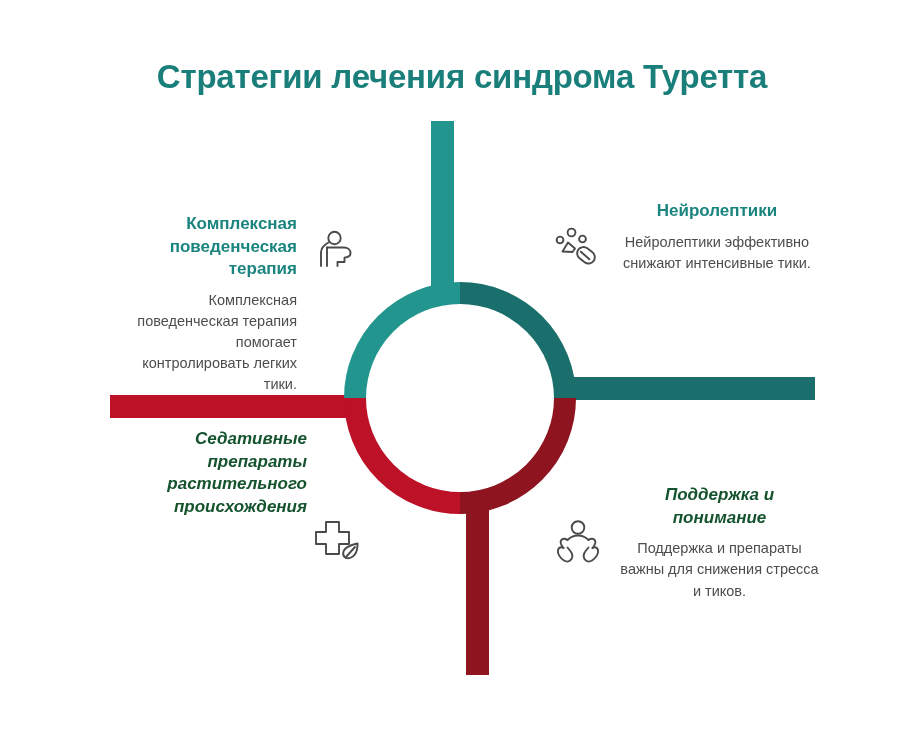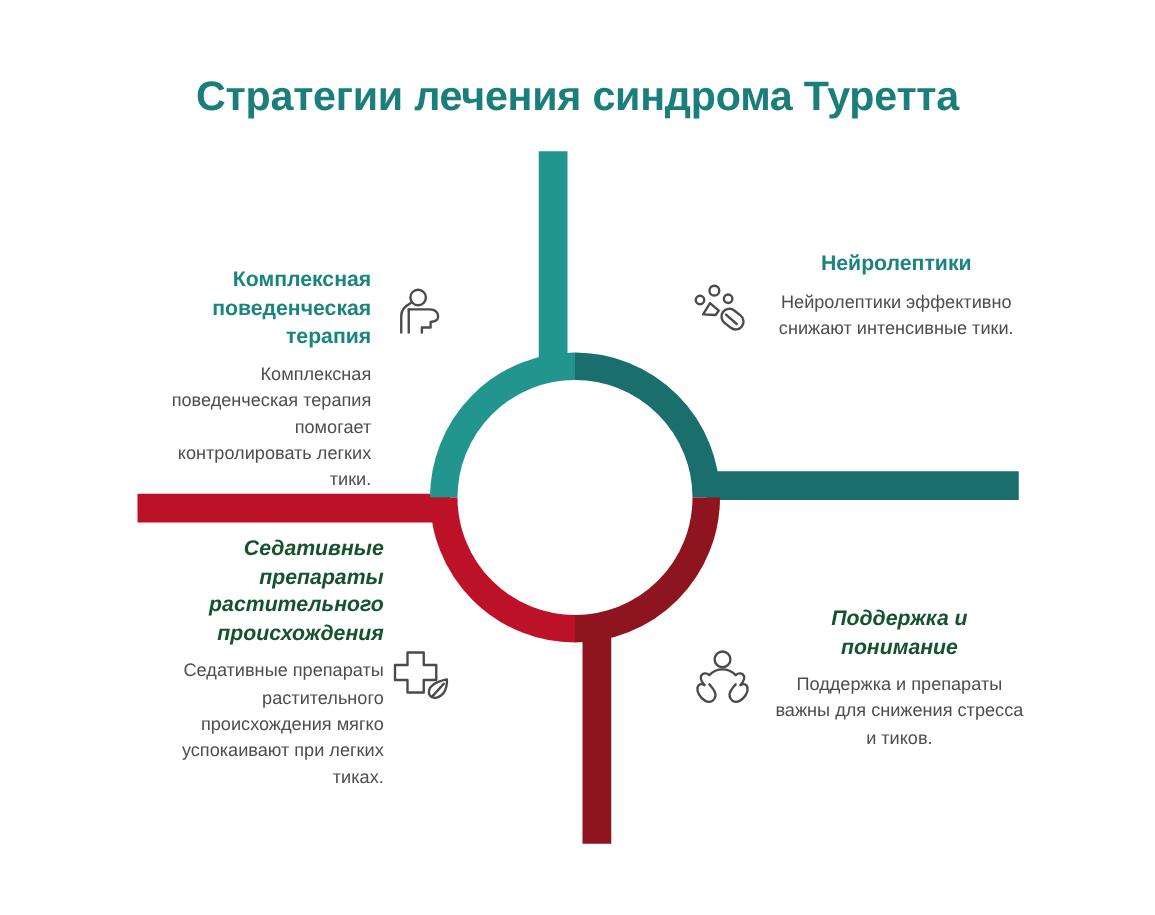--- a/index.html
+++ b/index.html
@@ -147,21 +147,20 @@
     <p class="body">Комплексная поведенческая терапия помогает контролировать легких тики.</p>
   </div>
 
   <div class="block align-left" id="block-neuro">
     <p class="heading heading-teal">Нейролептики</p>
     <p class="body">Нейролептики эффективно снижают интенсивные тики.</p>
   </div>
 
   <div class="block align-right" id="block-sedat">
     <p class="heading heading-red">Седативные препараты растительного происхождения</p>
-    <p class="body">Седативные препараты растительного происхождения мягко успокаивают при легких тиках.</p>
   </div>
 
   <div class="block align-left" id="block-support">
     <p class="heading heading-red">Поддержка и понимание</p>
     <p class="body">Поддержка и препараты важны для снижения стресса и тиков.</p>
   </div>
 
 </div>
 
 </body></html>

